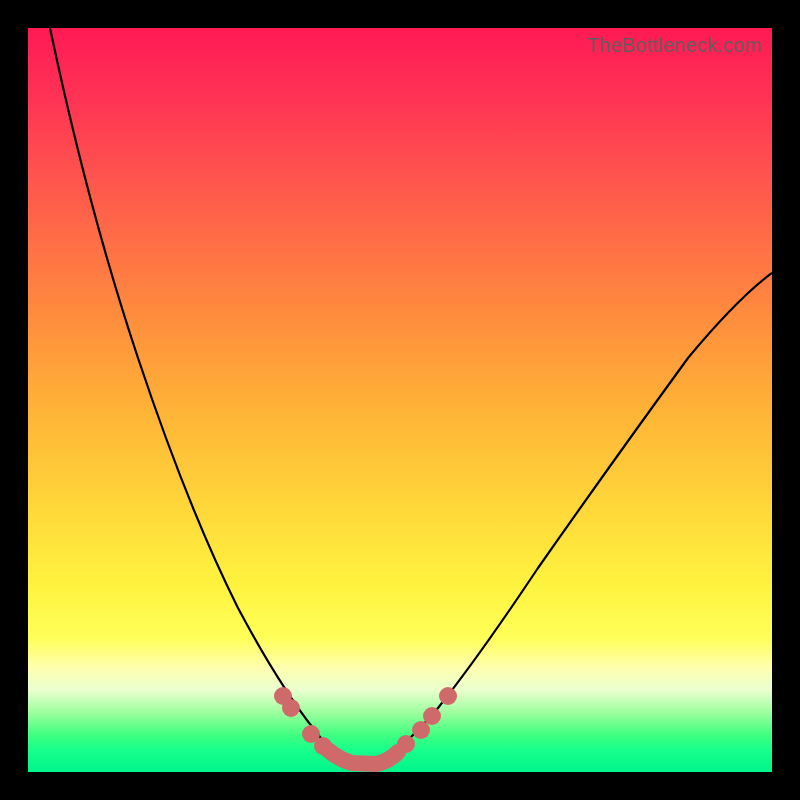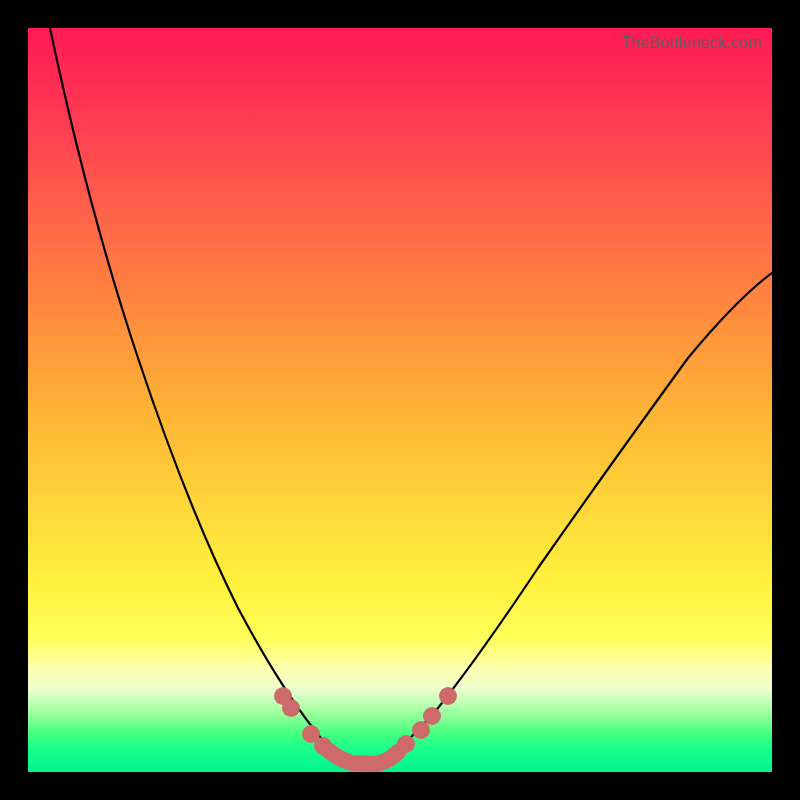--- a/index.html
+++ b/index.html
@@ -42,21 +42,21 @@
       #40ff80 95%,
       #18ff8c 97%,
       #00f58c 100%
     );
   }
   .watermark {
     position: absolute;
     top: 6px;
     right: 10px;
     color: #5e5e5e;
-    font-size: 16px;
+    font-size: 20px;
     font-weight: 500;
     letter-spacing: 0.2px;
     user-select: none;
   }
   svg.curves {
     position: absolute;
     left: 0;
     top: 0;
     width: 744px;
     height: 744px;

